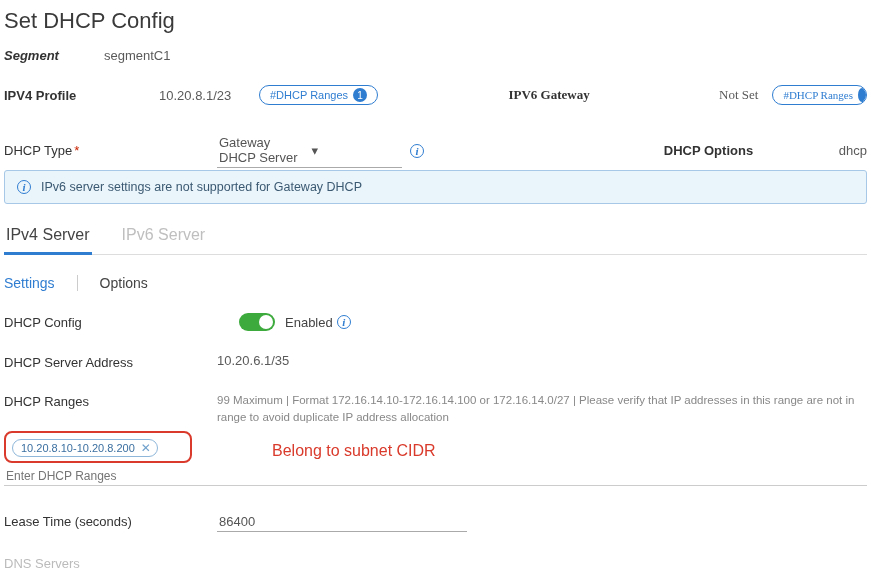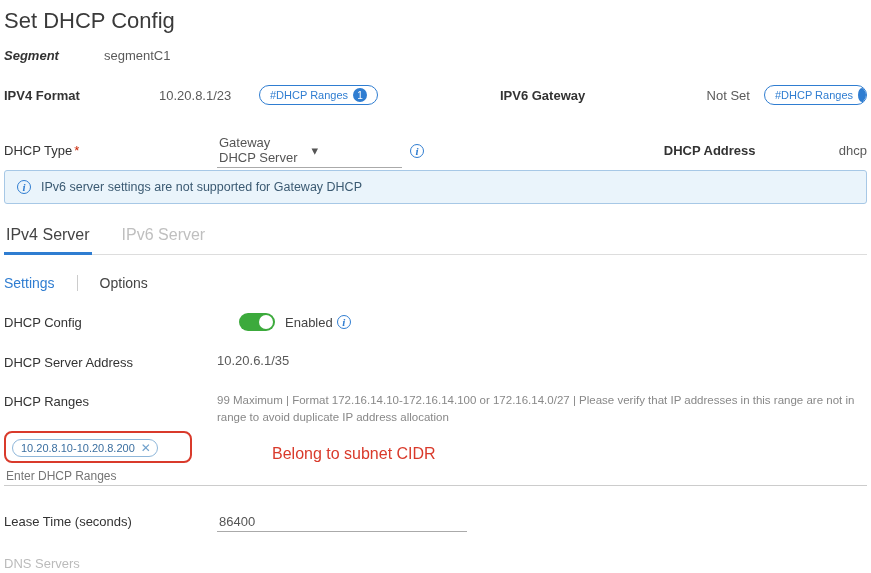--- a/index.html
+++ b/index.html
@@ -35,21 +35,21 @@
   .pill .count {
     background: #2f7dd1;
     color: #fff;
     border-radius: 50%;
     width: 14px; height: 14px;
     display: inline-flex;
     align-items: center; justify-content: center;
     margin-left: 5px;
     font-size: 10px;
   }
-  .gw-right { display: flex; align-items: center; }
+  .gw-right { display: flex; align-items: center; font-family: Liberation Serif, serif; }
   .gw-right .lbl { width: 160px; }
   .gw-right .val { width: 90px; text-align: right; margin-right: 14px; color:#5a5a5a; }
   .pill-cut {
     border: 1px solid #2f7dd1;
     border-radius: 12px;
     padding: 2px 0 2px 10px;
     display: inline-flex;
     align-items: center;
     font-size: 11px;
     color: #2f7dd1;
@@ -176,21 +176,21 @@
 
 <div class="title">Set DHCP Config</div>
 
 <div class="row seg-row">
   <span class="lbl bold">Segment</span>
   <span class="val">segmentC1</span>
 </div>
 
 <div class="gw-row">
   <div class="gw-left">
-    <span class="lbl bold">IPV4 Format</span>
+    <span class="lbl bold">IPV4 Profile</span>
     <span class="val">10.20.8.1/23</span>
     <span class="pill">
       <span>#DHCP Ranges</span>
       <span class="count">1</span>
     </span>
   </div>
   <div class="gw-right">
     <span class="lbl bold">IPV6 Gateway</span>
     <span class="val">Not Set</span>
     <span class="pill-cut">
@@ -205,21 +205,21 @@
     <span class="lbl">
       <span>DHCP Type</span><span class="required">*</span>
     </span>
     <div class="select-wrap">
       <span>Gateway DHCP Server</span>
       <span class="chev">▾</span>
     </div>
     <span class="info-icon">i</span>
   </div>
   <div class="type-right">
-    <span class="lbl bold">DHCP Address</span>
+    <span class="lbl bold">DHCP Options</span>
     <span class="val">dhcp</span>
   </div>
 </div>
 
 <div class="banner">
   <span class="info-icon">i</span>
   <span>IPv6 server settings are not supported for Gateway DHCP</span>
 </div>
 
 <div class="tabs">
@@ -245,21 +245,21 @@
 <div class="field-row">
   <span class="lbl">DHCP Server Address</span>
   <span class="val">10.20.6.1/35</span>
 </div>
 
 <div class="field-row" style="margin-bottom:6px">
   <span class="lbl">DHCP Ranges</span>
   <span class="hint" style="flex:1">99 Maximum | Format 172.16.14.10-172.16.14.100 or 172.16.14.0/27 | Please verify that IP addresses in this range are not in range to avoid duplicate IP address allocation</span>
 </div>
 
-<div style="display:flex;align-items:flex-end;margin-bottom:2px;">
+<div style="display:flex;align-items:center;margin-bottom:2px;">
   <div class="red-box">
     <span class="range-pill">
       <span>10.20.8.10-10.20.8.200</span>
       <span class="x">✕</span>
     </span>
   </div>
   <span class="annot">Belong to subnet CIDR</span>
 </div>
 <div style="border-bottom:1px solid #ccc;padding-bottom:0;margin-bottom:26px;">
   <input class="range-input" placeholder="Enter DHCP Ranges" style="">

